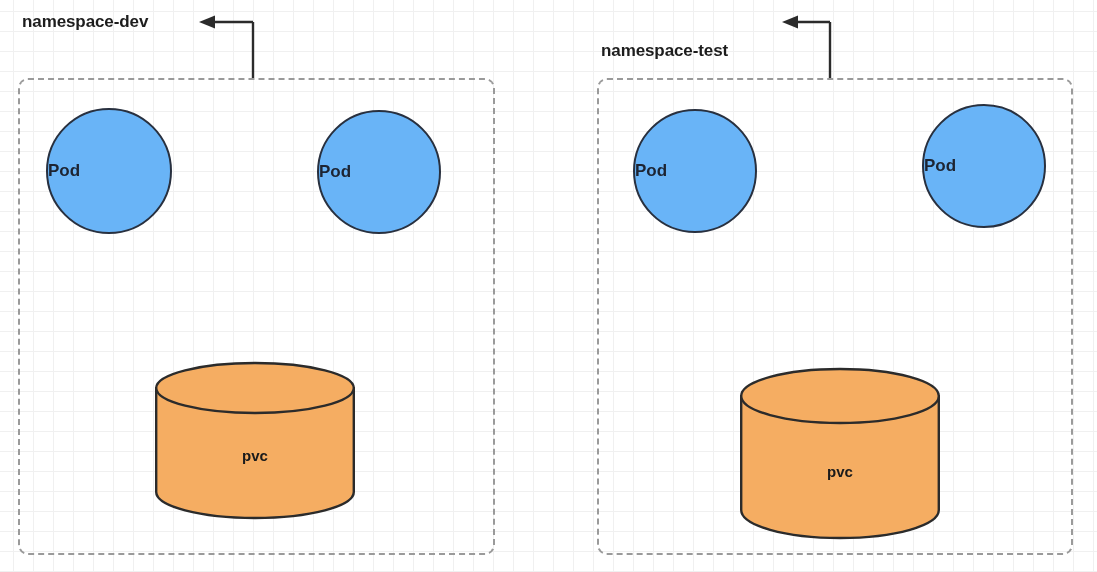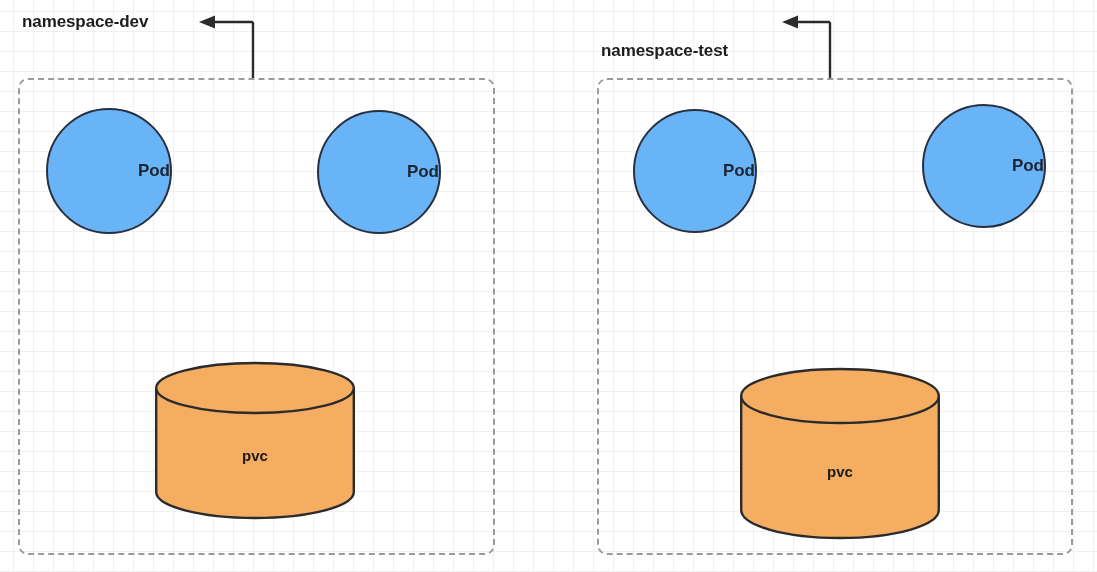--- a/index.html
+++ b/index.html
@@ -51,21 +51,21 @@
 
   
   .pod {
     position: absolute;
     box-sizing: border-box;
     border-radius: 50%;
     background: #69b4f7;
     border: 2px solid #28303f;
     display: flex;
     align-items: center;
-    justify-content: flex-end;
+    justify-content: flex-start;
   }
   .pod-label {
     font-family: "Liberation Sans", sans-serif;
     font-size: 17px;
     font-weight: bold;
     color: #1d2432;
     user-select: none;
   }
 
   

